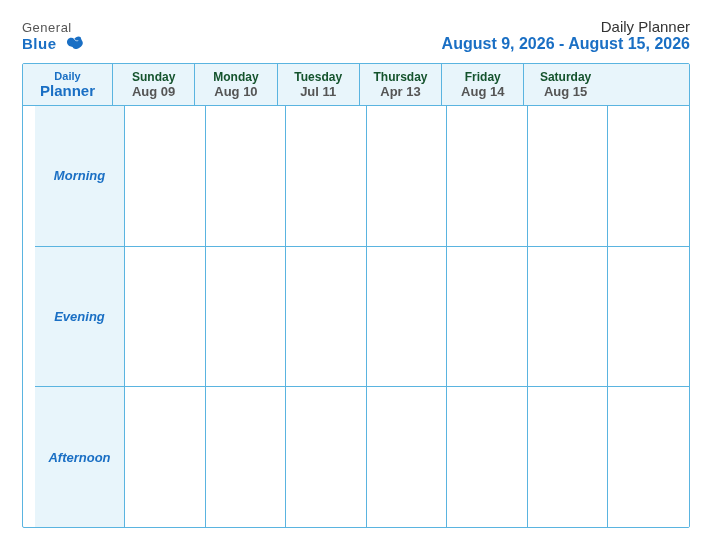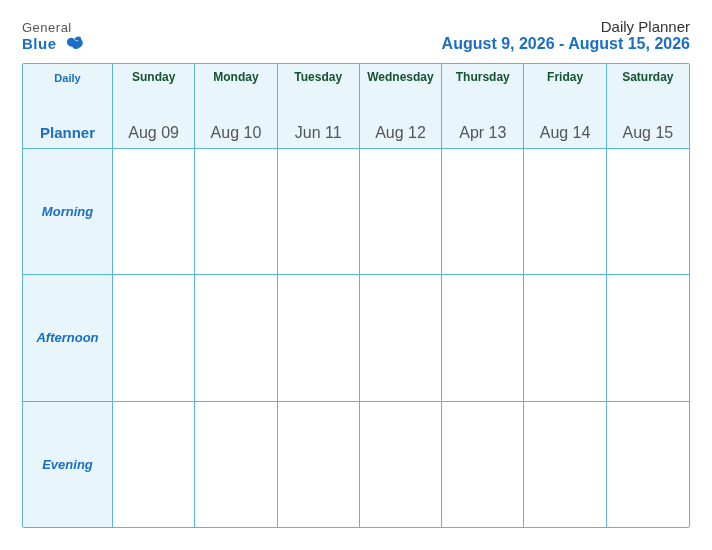--- a/index.html
+++ b/index.html
@@ -79,55 +79,55 @@
       border-bottom: 1.5px solid #5ab4e0;
     }
     .cal-header-cell {
       padding: 6px 4px;
       text-align: center;
       border-right: 1px solid #5ab4e0;
       display: flex;
       flex-direction: column;
       align-items: center;
       justify-content: center;
-      gap: 40px;
     }
     .cal-header-cell:last-child {
       border-right: none;
     }
     .col-label-top {
       font-size: 11px;
       color: #1a6fc4;
       font-weight: 700;
     }
     .col-label-bottom {
       font-size: 15px;
       color: #1a6fc4;
       font-weight: 700;
     }
     .col-day-name {
       font-size: 12px;
       color: #14532d;
       font-weight: 700;
     }
     .col-day-date {
-      font-size: 16px;
+      font-size: 13px;
       color: #555;
-      font-weight: 400;
+      font-weight: 700;
     }
     .cal-body {
       flex: 1;
       display: flex;
       flex-direction: column;
     }
     .cal-row {
       flex: 1;
       display: grid;
       grid-template-columns: 90px repeat(7, 1fr);
       border-bottom: 1px solid #5ab4e0;
+      margin-left: 12px;
     }
     .cal-row:last-child {
       border-bottom: none;
     }
     .row-label-cell {
       background: #e8f5fb;
       display: flex;
       align-items: center;
       justify-content: center;
       border-right: 1px solid #5ab4e0;
@@ -175,66 +175,62 @@
     <div class="cal-header-cell">
       <span class="col-day-name">Sunday</span>
       <span class="col-day-date">Aug 09</span>
     </div>
         <div class="cal-header-cell">
       <span class="col-day-name">Monday</span>
       <span class="col-day-date">Aug 10</span>
     </div>
         <div class="cal-header-cell">
       <span class="col-day-name">Tuesday</span>
-      <span class="col-day-date">Jun 11</span>
-    </div>
-        <div class="cal-header-cell">
-      <span class="col-day-name">Wednesday</span>
-      <span class="col-day-date">Aug 12</span>
+      <span class="col-day-date">Jul 11</span>
     </div>
         <div class="cal-header-cell">
       <span class="col-day-name">Thursday</span>
       <span class="col-day-date">Apr 13</span>
     </div>
         <div class="cal-header-cell">
       <span class="col-day-name">Friday</span>
       <span class="col-day-date">Aug 14</span>
     </div>
         <div class="cal-header-cell">
       <span class="col-day-name">Saturday</span>
       <span class="col-day-date">Aug 15</span>
     </div>
       </div>
     <div class="cal-body">
 
     <div class="cal-row">
           <div class="row-label-cell">Morning</div>
+          <div class="cal-cell"></div>
+          <div class="cal-cell"></div>
+          <div class="cal-cell"></div>
+          <div class="cal-cell"></div>
+          <div class="cal-cell"></div>
+          <div class="cal-cell"></div>
+          <div class="cal-cell"></div>
+        </div>
+        <div class="cal-row">
+          <div class="row-label-cell">Evening</div>
           <div class="cal-cell"></div>
           <div class="cal-cell"></div>
           <div class="cal-cell"></div>
           <div class="cal-cell"></div>
           <div class="cal-cell"></div>
           <div class="cal-cell"></div>
           <div class="cal-cell"></div>
         </div>
         <div class="cal-row">
           <div class="row-label-cell">Afternoon</div>
           <div class="cal-cell"></div>
           <div class="cal-cell"></div>
           <div class="cal-cell"></div>
           <div class="cal-cell"></div>
           <div class="cal-cell"></div>
           <div class="cal-cell"></div>
           <div class="cal-cell"></div>
         </div>
-        <div class="cal-row">
-          <div class="row-label-cell">Evening</div>
-          <div class="cal-cell"></div>
-          <div class="cal-cell"></div>
-          <div class="cal-cell"></div>
-          <div class="cal-cell"></div>
-          <div class="cal-cell"></div>
-          <div class="cal-cell"></div>
-          <div class="cal-cell"></div>
-        </div>
       </div>
   </div>
 </div>
 
 </body></html>

